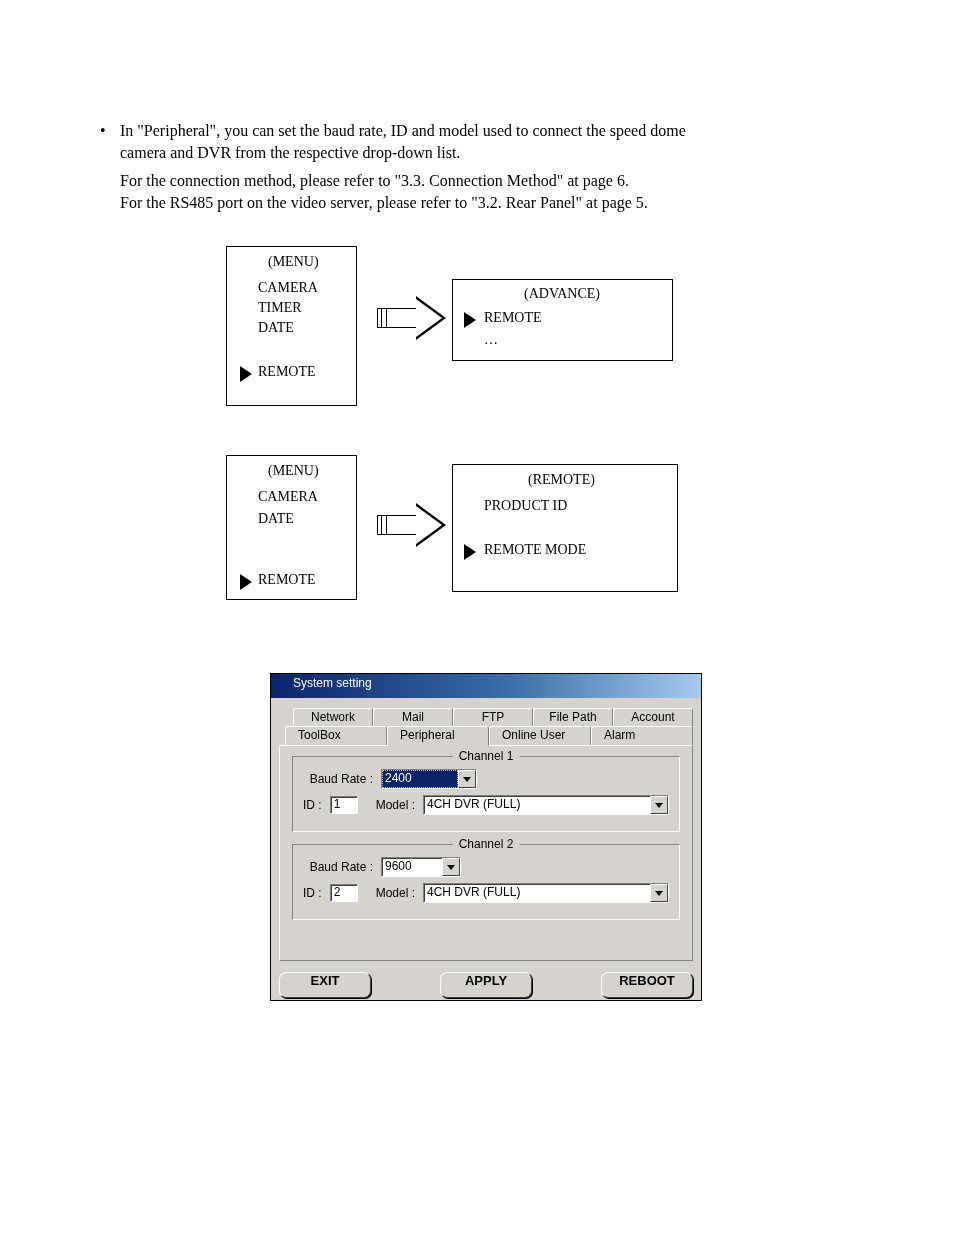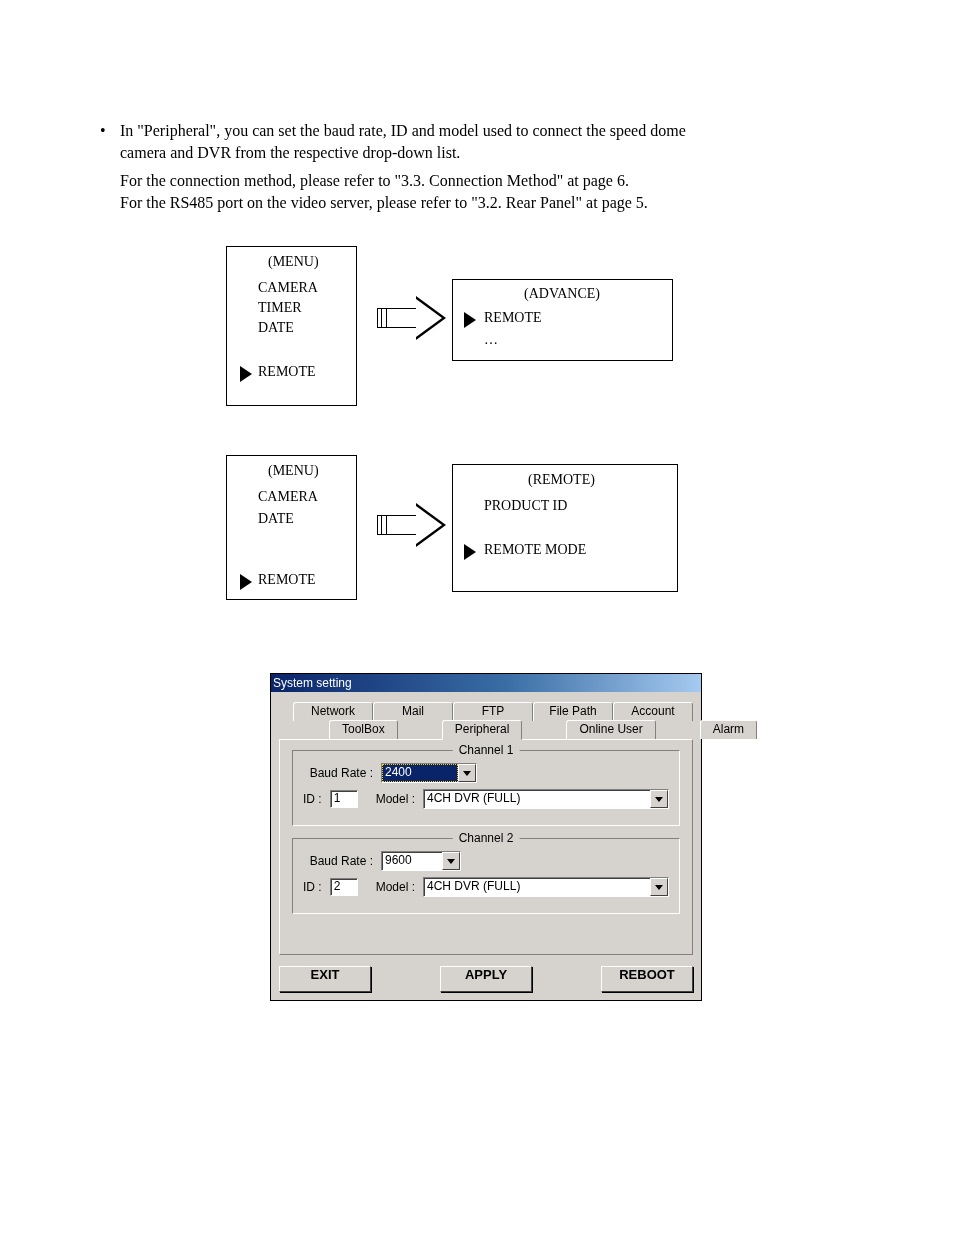--- a/index.html
+++ b/index.html
@@ -96,23 +96,23 @@
     width: 432px;
     height: 328px;
     border: 1px solid #000;
     background: #d6d3ce;
     box-sizing: border-box;
     font-family: "MS Sans Serif", Tahoma, Arial, sans-serif;
     font-size: 12px;
     color: #000;
   }
   .dlg-title {
-    height: 18px;
+    height: 24px;
     line-height: 18px;
-    padding-left: 2px;
+    padding-left: 22px;
     color: #fff;
     font-size: 12px;
     background: linear-gradient(to right, #0a246a 0%, #3a6ea5 55%, #a6caf0 100%);
   }
   .dlg-body {
     position: relative;
     padding: 8px;
     height: calc(100% - 18px);
     box-sizing: border-box;
   }
@@ -133,21 +133,21 @@
     background: #d6d3ce;
     border-top: 1px solid #fff;
     border-left: 1px solid #fff;
     border-right: 1px solid #808080;
     border-top-left-radius: 3px;
     border-top-right-radius: 3px;
     font-size: 12px;
     white-space: nowrap;
   }
   .tab-row.row1 .tab { width: 70px; text-align: center; }
-  .tab.wide { width: 90px; margin-left: 44px; }
+  .tab.wide { width: 90px; }
   .tab.active {
     position: relative;
     z-index: 2;
     border-bottom: 1px solid #d6d3ce;
   }
   .tab-page {
     position: relative;
     border-left: 1px solid #fff;
     border-top: 1px solid #fff;
     border-right: 1px solid #808080;
@@ -252,20 +252,21 @@
     background: #d6d3ce;
     border-top: 1px solid #fff;
     border-left: 1px solid #fff;
     border-right: 1px solid #404040;
     border-bottom: 1px solid #404040;
     box-shadow: 1px 1px 0 #000;
     font-family: Arial, sans-serif;
     font-weight: bold;
     font-size: 13px;
     text-align: center;
+    border-radius: 7px;
   }
 </style>
 </head>
 <body>
 
 <div class="page">
 
   <div class="instr" style="left:100px; top:120px;">•</div>
   <div class="instr" style="left:120px; top:120px; width:720px;">In "Peripheral", you can set the baud rate, ID and model used to connect the speed dome</div>
   <div class="instr" style="left:120px; top:142px; width:720px;">camera and DVR from the respective drop-down list.</div>

